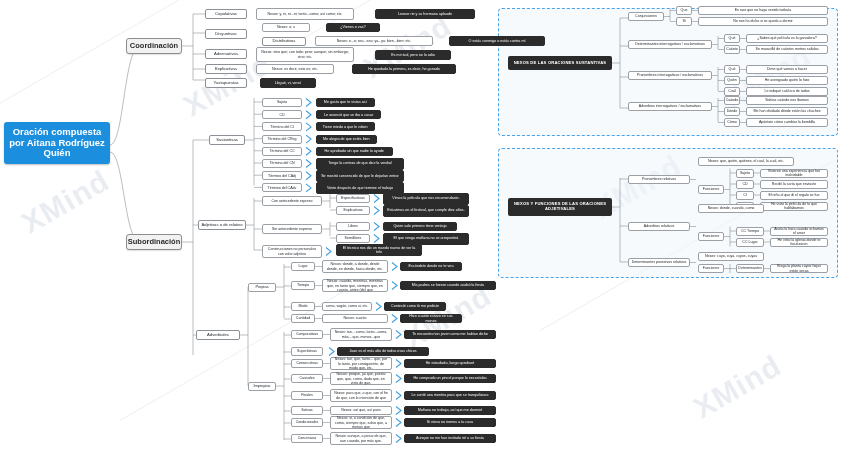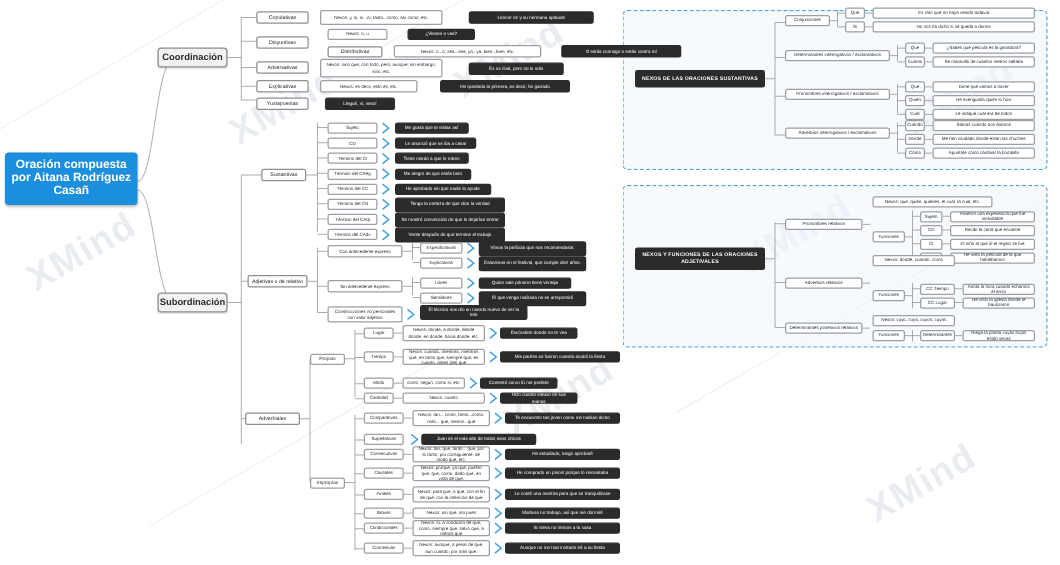--- a/index.html
+++ b/index.html
@@ -239,21 +239,21 @@
     <path d="M730,242 L736,242"></path>
     <path d="M764,242 L770,242"></path>
     <path d="M620,262 L628,262"></path>
     <path d="M690,262.5 L696,262.5"></path>
     <path d="M724,268.5 L730,268.5"></path>
     <path d="M730,264 L730,273"></path>
     <path d="M730,268.5 L736,268.5"></path>
     <path d="M764,268.5 L770,268.5"></path>
   </svg>
 
-<div class="node central" style="left:4px;top:122px;width:106px;height:42px;">Oración compuesta por Aitana Rodríguez Casañ</div>
+<div class="node central" style="left:4px;top:122px;width:106px;height:42px;">Oración compuesta por Aitana Rodríguez Quién</div>
 
 <div class="node main-branch" style="left:126px;top:38px;width:56px;height:16px;">Coordinación</div>
 
 <div class="node box lvl2" style="left:205px;top:9px;width:42px;height:10px;">Copulativas</div>
 <div class="node box" style="left:256px;top:8px;width:98px;height:12px;">Nexos: y, ni, ni...ni; tanto...como; así como; etc.</div>
 <div class="node ex" style="left:375px;top:9px;width:100px;height:10px;">Leonor rie y su hermana aplaude</div>
 
 <div class="node box lvl2" style="left:205px;top:29px;width:42px;height:10px;">Disyuntivas</div>
 <div class="node box" style="left:262px;top:23px;width:48px;height:9px;">Nexos: o; u</div>
 <div class="node ex" style="left:326px;top:23px;width:54px;height:9px;">¿Vienes o vas?</div>

